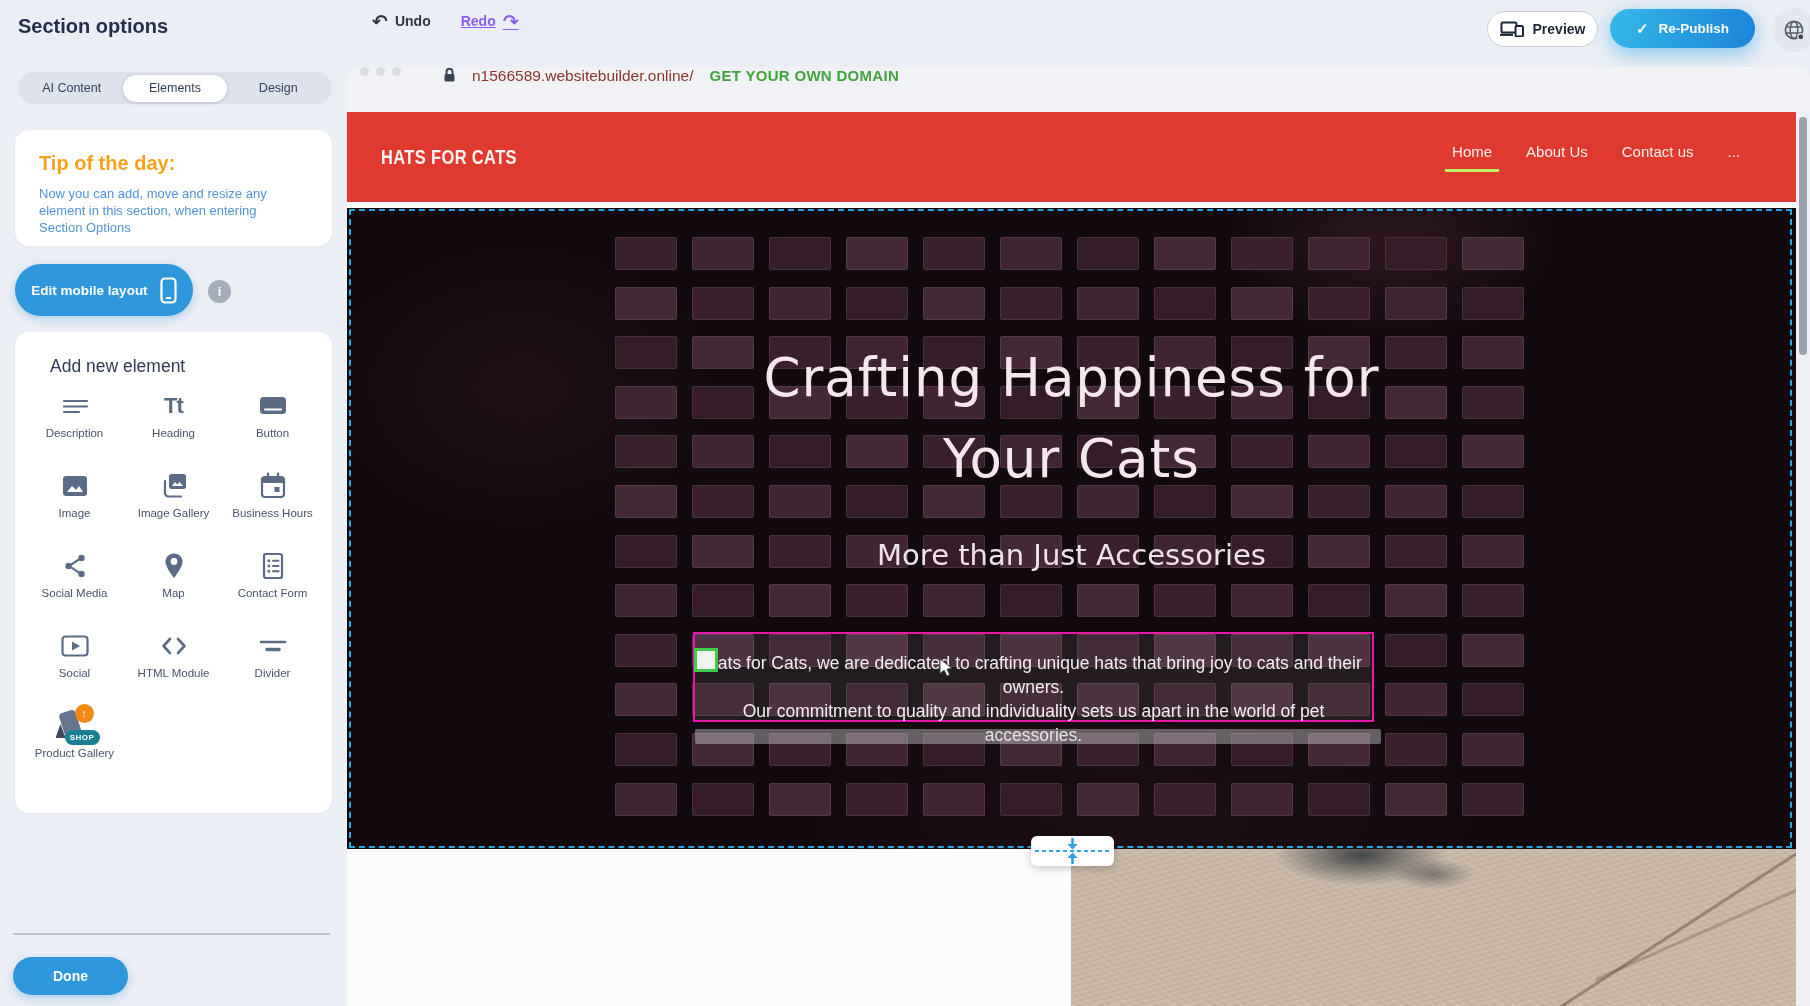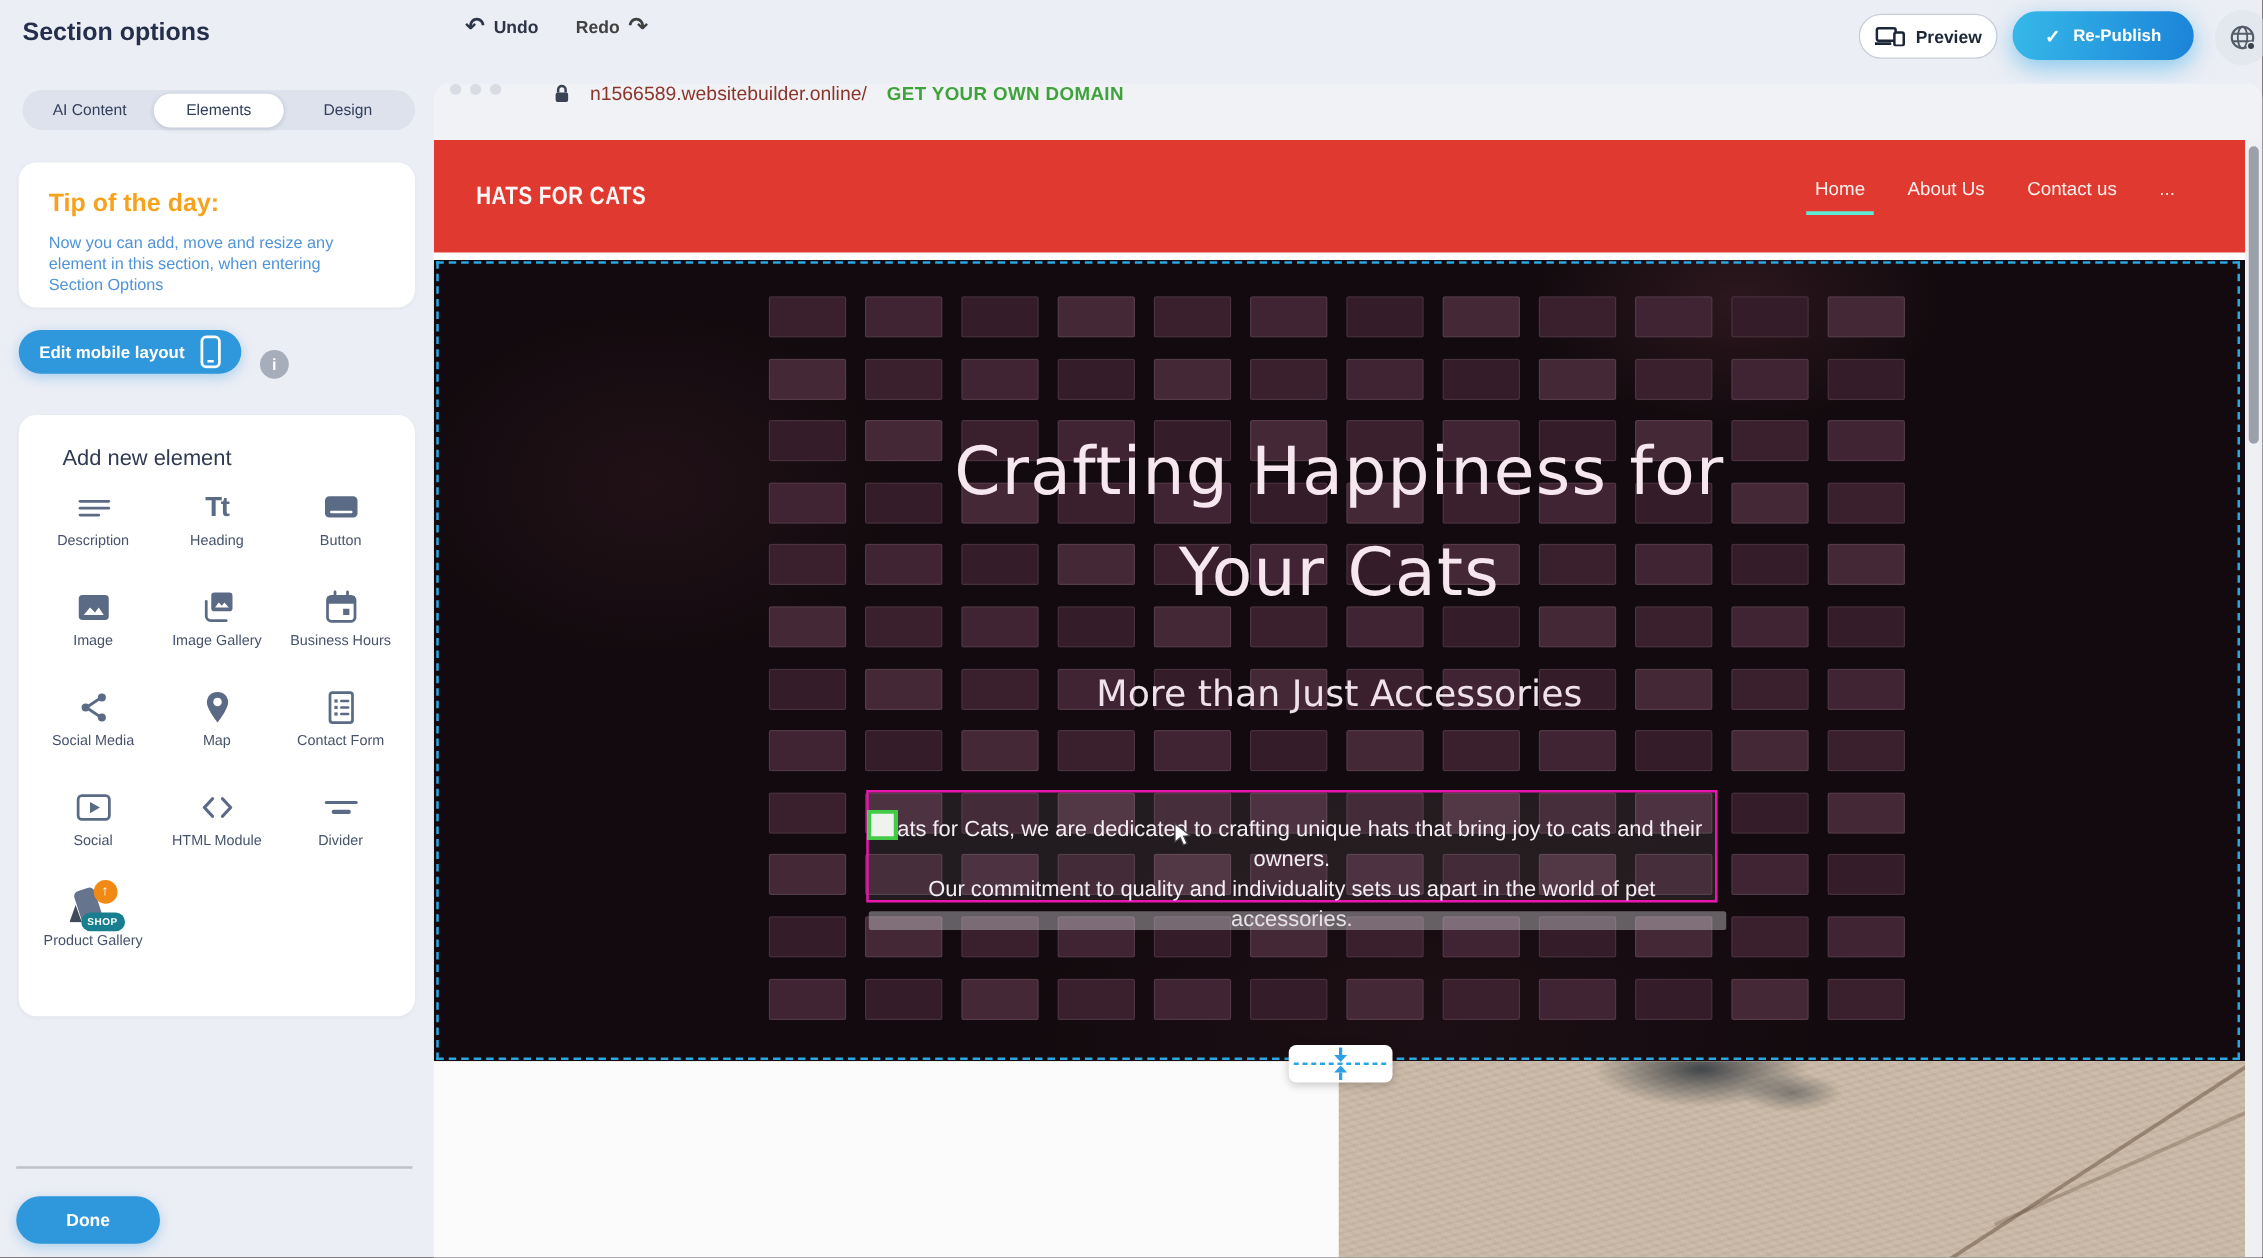--- a/index.html
+++ b/index.html
@@ -10,21 +10,21 @@
     color:#2c3648;
   }
   .abs{position:absolute;}
 
   
   .app-title{left:18px;top:15px;font-size:20px;font-weight:bold;color:#232f4b;}
   .undo-redo{left:372px;top:13px;display:flex;align-items:center;gap:30px;}
   .ur-btn{display:flex;align-items:center;gap:7px;font-size:14px;font-weight:bold;cursor:pointer;}
   .ur-btn .glyph{font-size:19px;line-height:14px;font-family:"DejaVu Sans",sans-serif;}
   .ur-undo{color:#2c3648;}
-  .ur-redo{color:#404040;}
+  .ur-redo{color:#8b5cf6;text-decoration:underline;}
   .preview-btn{left:1487px;top:11px;width:111px;height:36px;background:#fff;border:1.5px solid #c9cfd9;
     border-radius:19px;display:flex;align-items:center;justify-content:center;gap:9px;
     font-size:14px;font-weight:bold;color:#1d2637;box-sizing:border-box;cursor:pointer;}
   .republish-btn{left:1610px;top:9px;width:145px;height:39px;border-radius:21px;
     background:linear-gradient(100deg,#36b9e9,#1b83d8);
     box-shadow:0 6px 20px rgba(46,170,230,.55);
     display:flex;align-items:center;justify-content:center;gap:10px;
     color:#fff;font-size:13.5px;font-weight:bold;cursor:pointer;}
   .republish-btn .check{font-size:15px;font-weight:bold;}
   .globe-btn{left:1772px;top:8px;width:44px;height:44px;border-radius:50%;background:#e3e7ee;
@@ -33,21 +33,21 @@
   
   .tabs{left:18px;top:72px;width:314px;height:32px;background:#dde2ec;border-radius:16px;
     display:flex;align-items:center;padding:0 2px;box-sizing:border-box;}
   .tab{flex:1;text-align:center;font-size:12.5px;font-weight:normal;color:#33405c;
     height:27px;line-height:27px;border-radius:14px;cursor:pointer;}
   .tab.active{background:#fff;box-shadow:0 1px 4px rgba(30,40,70,.18);}
   .card{background:#fff;border-radius:14px;box-shadow:0 1px 3px rgba(40,50,80,.05);}
   .tip-card{left:15px;top:130px;width:317px;height:116px;padding:22px 24px;box-sizing:border-box;}
   .tip-title{font-size:20px;font-weight:bold;color:#f7a21c;margin-bottom:10px;}
   .tip-body{font-size:13px;line-height:17px;color:#4f93d8;width:262px;}
-  .edit-mobile-btn{left:15px;top:264px;width:178px;height:35px;border-radius:27px;background:#2f97dc;
+  .edit-mobile-btn{left:15px;top:264px;width:178px;height:52px;border-radius:27px;background:#2f97dc;
     display:flex;align-items:center;justify-content:center;gap:12px;color:#fff;
     font-size:13.5px;font-weight:bold;cursor:pointer;box-shadow:0 3px 10px rgba(47,151,220,.35);}
   .info-btn{left:208px;top:280px;width:23px;height:23px;border-radius:50%;background:#a6adbb;
     color:#fff;font-size:13px;font-weight:bold;text-align:center;line-height:23px;cursor:pointer;}
   .add-card{left:15px;top:332px;width:317px;height:481px;}
   .add-title{position:absolute;left:35px;top:24px;font-size:17.5px;font-weight:500;color:#2f3b52;}
   .elements-grid{position:absolute;left:10px;top:56px;width:297px;display:grid;
     grid-template-columns:repeat(3,1fr);row-gap:9px;}
   .cell{height:71px;text-align:center;cursor:pointer;}
   .cicon{height:36px;display:flex;align-items:center;justify-content:center;}
@@ -76,21 +76,21 @@
   .domain-cta{margin-left:16px;font-size:15px;font-weight:bold;color:#3fa33c;letter-spacing:.3px;cursor:pointer;}
 
   
   .site{left:347px;top:112px;width:1449px;height:894px;overflow:hidden;background:#fff;}
   .site-header{position:absolute;left:0;top:0;width:100%;height:90px;background:#e03a30;
     display:flex;align-items:center;}
   .logo{margin-left:34px;font-size:20px;font-weight:bold;color:#fdf6f4;
     transform:scaleX(.82);transform-origin:left center;letter-spacing:.5px;white-space:nowrap;}
   .nav{margin-left:auto;margin-right:56px;display:flex;align-items:baseline;gap:34px;}
   .nav-item{font-size:15px;color:#fcf0ee;cursor:pointer;padding-bottom:9px;}
-  .nav-item.active{border-bottom:3px solid #5eead4;padding-left:7px;padding-right:7px;margin:0 -7px;}
+  .nav-item.active{border-bottom:3px solid #bef264;padding-left:7px;padding-right:7px;margin:0 -7px;}
 
   .hero{position:absolute;left:0;top:96px;width:100%;height:641px;overflow:hidden;
     background:
       radial-gradient(ellipse 260px 160px at 72% 5%, rgba(86,44,56,.38), transparent 65%),
       radial-gradient(ellipse 320px 230px at 12% 28%, rgba(64,32,42,.32), transparent 65%),
       radial-gradient(ellipse 520px 300px at 55% 96%, rgba(44,22,30,.4), transparent 70%),
       #120a0e;}
   .tile-grid{position:absolute;left:268px;top:29px;display:grid;
     grid-template-columns:repeat(12,62px);grid-auto-rows:33px;column-gap:15px;row-gap:16.6px;}
   .tile{box-sizing:border-box;border:1px solid rgba(255,255,255,.09);border-radius:2px;background:#3a1f2d;}

